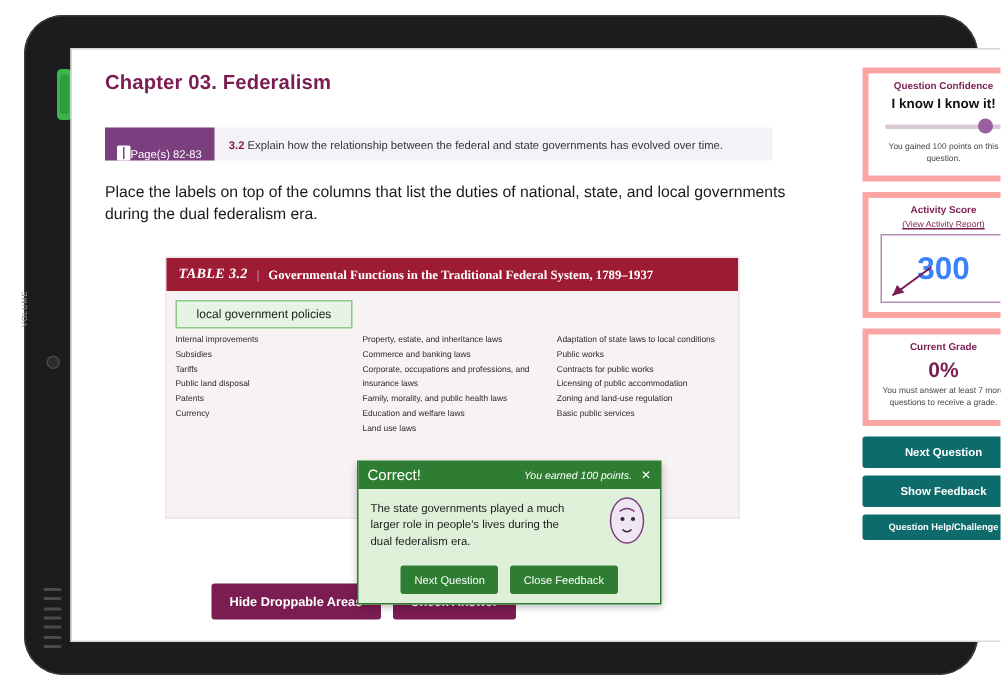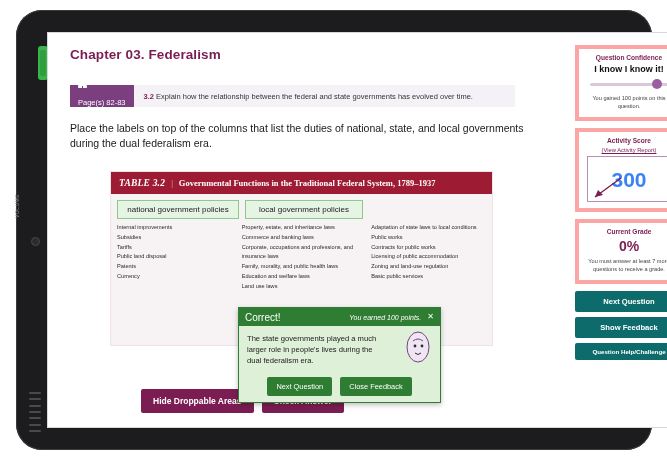--- a/index.html
+++ b/index.html
@@ -100,25 +100,24 @@
     left: 22px; top: 52px;
     width: 445px; height: 22px;
     background: #f4f2f6;
     display: flex; align-items: center;
   }
   .page-chip {
     height: 22px;
     background: #7b3f7f;
     color: #fff;
     font-size: 7.5px;
-    display: flex; align-items: flex-start;
-    gap: 10px;
+    display: flex; align-items: flex-end;
+    gap: 0;
     padding: 0 8px;
     white-space: nowrap;
-    flex-direction: column;
   }
   .page-chip .bookicon {
     width: 9px; height: 10px;
     background: #fff;
     border-radius: 1px;
     position: relative;
   }
   .page-chip .bookicon:before {
     content: "";
     position: absolute;
@@ -401,21 +400,20 @@
         <div class="prompt">Place the labels on top of the columns that list the duties of national, state, and local governments during the dual federalism era.</div>
 
         <div class="tablecard">
           <div class="table-head">
             <span class="tnum">TABLE 3.2</span>
             <span class="tsep">|</span>
             <span class="ttitle">Governmental Functions in the Traditional Federal System, 1789–1937</span>
           </div>
 
           <div class="droprow">
-            <div class="droplabel w1">national government policies</div>
             <div class="droplabel w3">local government policies</div>
           </div>
 
           <div class="colrow">
             <div class="col c1">
               <div>Internal improvements</div>
               <div>Subsidies</div>
               <div>Tariffs</div>
               <div>Public land disposal</div>
               <div>Patents</div>

